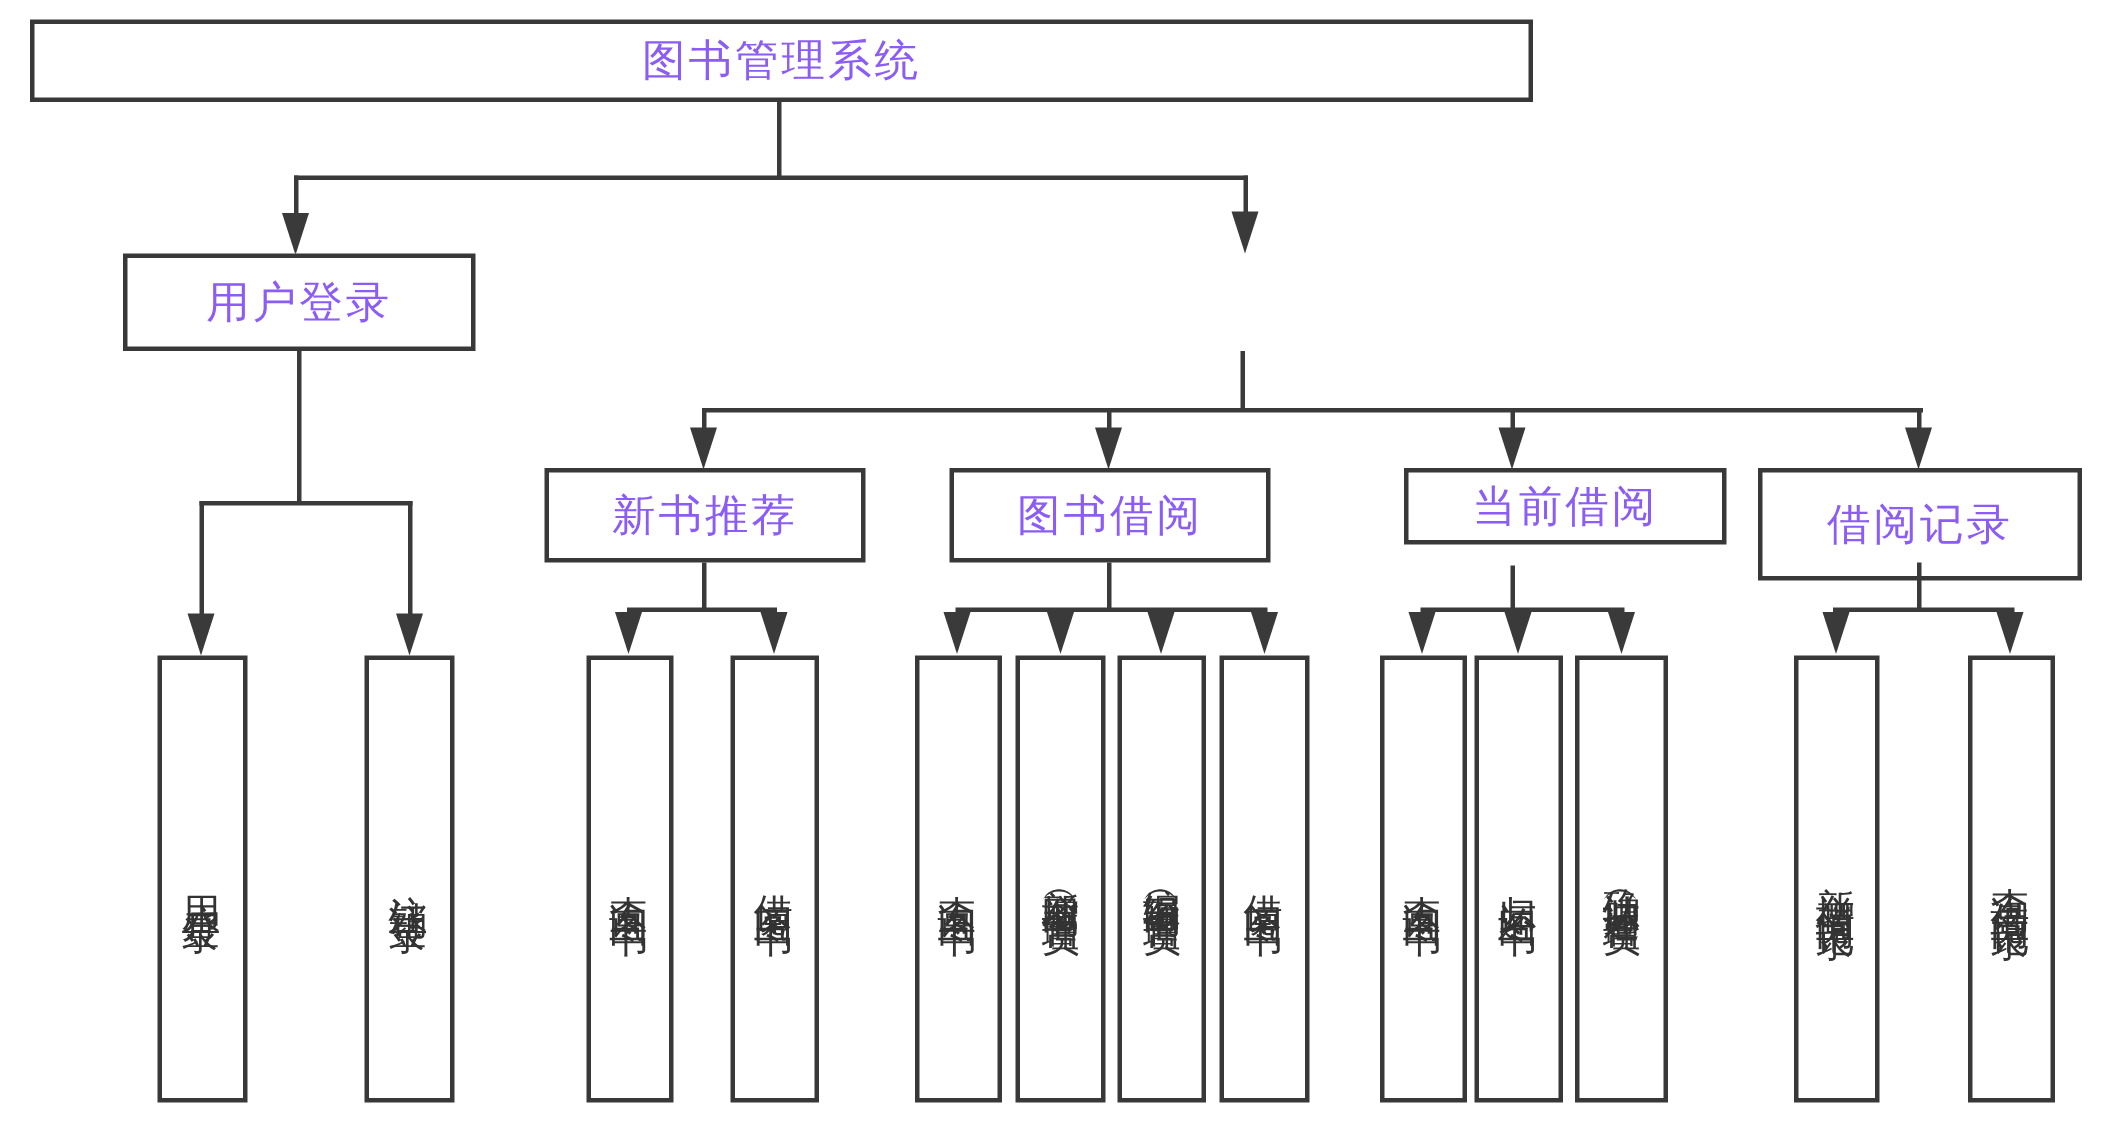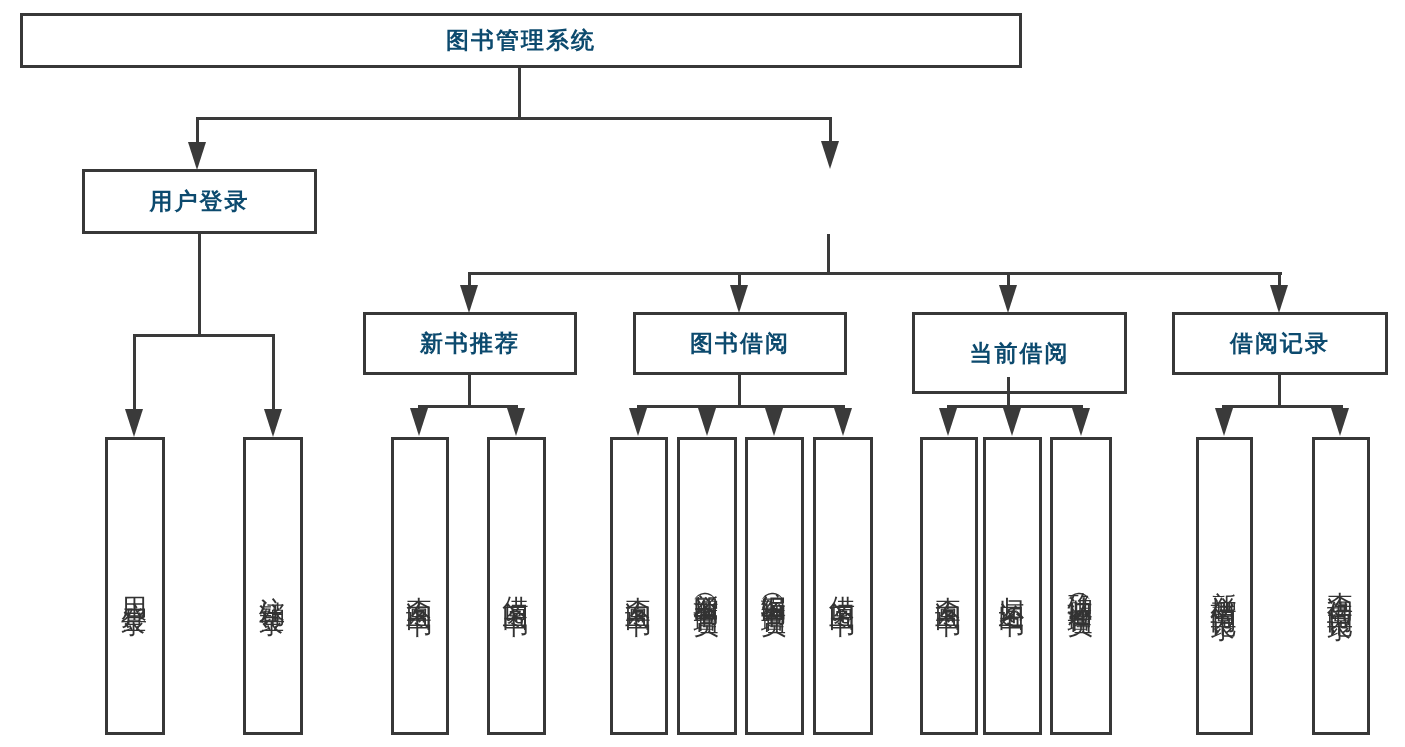--- a/index.html
+++ b/index.html
@@ -10,24 +10,23 @@
     font-family:"Liberation Sans","DejaVu Sans",sans-serif;
     color:#333333;
     overflow:hidden;
   }
   .node {
     position:absolute;
     box-sizing:border-box;
     border:3px solid #383838;
     background:#ffffff;
     display:flex; align-items:center; justify-content:center;
-    font-size:23px;
+    font-size:29px;
     letter-spacing:2px;
-    color:#0c4a6e;
-    font-weight:bold;
+    color:#8b5cf6;
   }
   .leaf {
     position:absolute;
     box-sizing:border-box;
     border:3px solid #383838;
     background:#ffffff;
     top:437px; height:298px;
     display:flex; align-items:center; justify-content:center;
     writing-mode:vertical-rl;
     text-orientation:mixed;
@@ -91,24 +90,24 @@
   <div class="arrow" style="left:999px;  top:285px;"></div>
   <div class="vline" style="left:1278px; top:272px; height:16px;"></div>
   <div class="arrow" style="left:1270px; top:285px;"></div>
 
   <div class="node" style="left:363px; top:312px; width:214px; height:63px;">
     <span>新书推荐</span>
   </div>
   <div class="node" style="left:633px; top:312px; width:214px; height:63px;">
     <span>图书借阅</span>
   </div>
-  <div class="node" style="left:912px; top:312px; width:215px; height:82px;">
+  <div class="node" style="left:936px; top:312px; width:215px; height:51px;">
     <span>当前借阅</span>
   </div>
-  <div class="node" style="left:1172px; top:312px; width:216px; height:63px;">
+  <div class="node" style="left:1172px; top:312px; width:216px; height:75px;">
     <span>借阅记录</span>
   </div>
 
   <div class="vline" style="left:468px; top:375px; height:33px;"></div>
   <div class="hline" style="left:418px; top:405px; width:100px;"></div>
   <div class="arrow" style="left:410px; top:408px;"></div>
   <div class="arrow" style="left:507px; top:408px;"></div>
 
   <div class="vline" style="left:738px; top:375px; height:33px;"></div>
   <div class="hline" style="left:637px; top:405px; width:208px;"></div>

